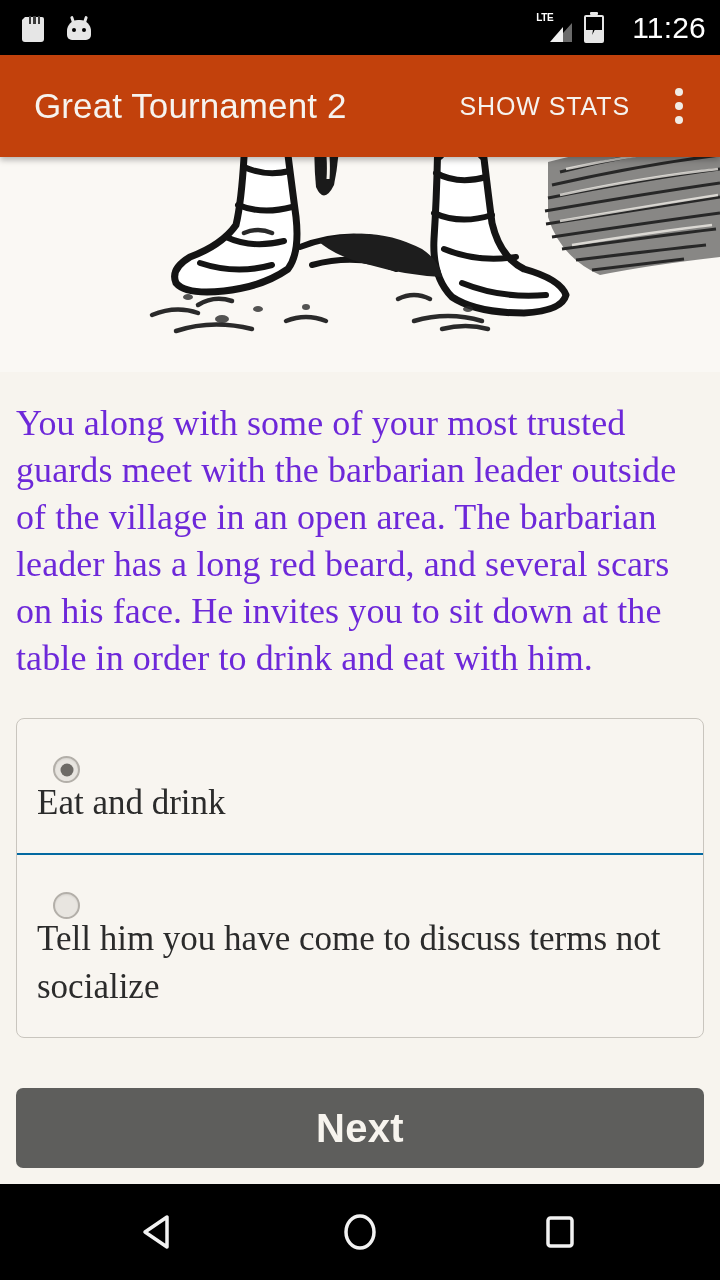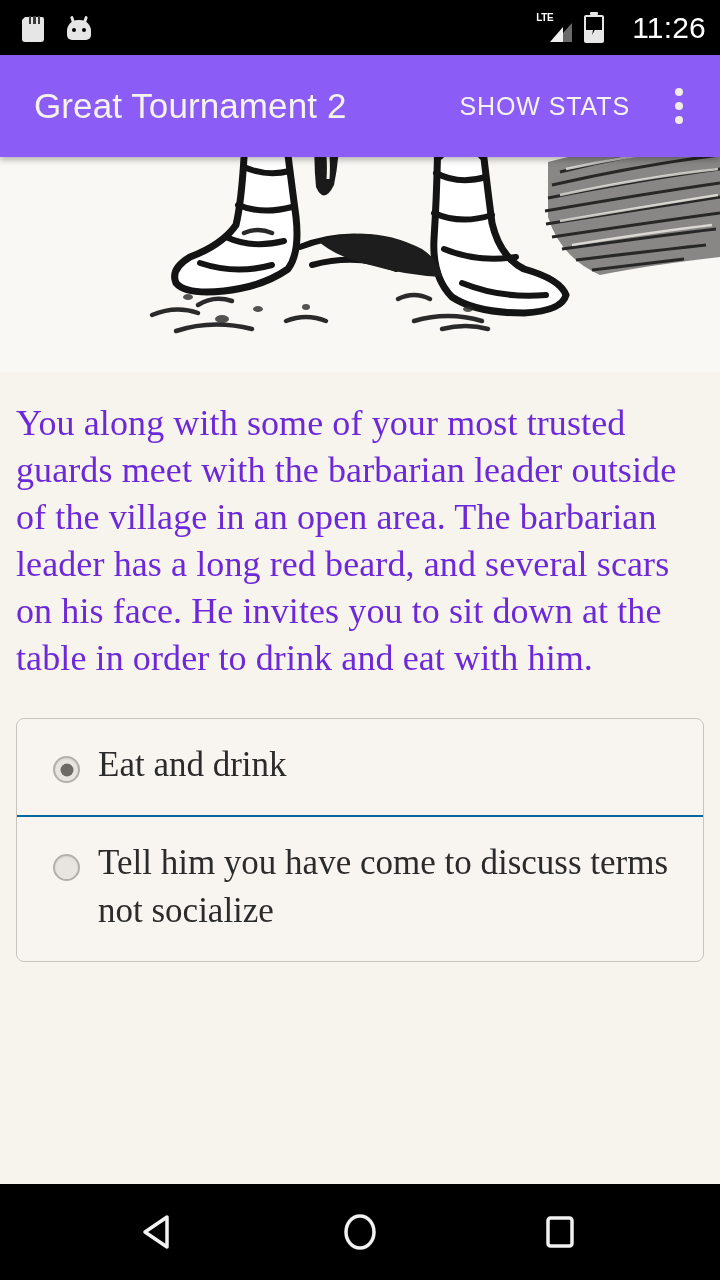--- a/index.html
+++ b/index.html
@@ -93,21 +93,21 @@
     clip-path:polygon(58% 0, 18% 55%, 46% 55%, 34% 100%, 84% 42%, 52% 42%);
   }
   .clock {
     color:#fff; font-size:30px; font-weight:400; letter-spacing:0.2px;
     margin-left:16px;
   }
 
   
   .app-bar {
     height:102px; flex:0 0 102px;
-    background:#8b5cf6;
+    background:#c2410c;
     display:flex; align-items:center;
     padding:0 18px 0 34px;
     box-shadow:0 3px 6px rgba(0,0,0,0.28);
     position:relative; z-index:5;
   }
   .app-title {
     color:#f6f3ef; font-size:35px; font-weight:400; letter-spacing:0.1px;
     white-space:nowrap;
   }
   .app-actions { margin-left:auto; display:flex; align-items:center; gap:18px; }
@@ -145,20 +145,21 @@
     margin:30px 16px 0 16px;
     border:1.5px solid #c9c5be;
     border-radius:8px;
     background:#f8f5f0;
     overflow:hidden;
   }
   .option-row {
     display:flex; align-items:flex-start;
     padding:26px 18px 26px 20px;
     min-height:96px;
+    flex-direction:column;
   }
   .option-row + .option-row { border-top:2px solid #0369a1; }
   .radio {
     flex:0 0 auto;
     width:27px; height:27px; border-radius:50%;
     border:2px solid #b3afa9;
     background:#e8e5e0;
     margin:11px 18px 0 16px;
     position:relative;
     box-shadow:inset 0 1px 2px rgba(0,0,0,0.08);
@@ -331,20 +332,23 @@
       <div class="option-row">
         <div class="radio checked"></div>
         <div class="option-label">Eat and drink</div>
       </div>
       <div class="option-row">
         <div class="radio"></div>
         <div class="option-label">Tell him you have come to discuss terms not socialize</div>
       </div>
     </div>
 
+    <div class="next-wrap">
+      <button class="next-button">Next</button>
+    </div>
 
   </div>
 
   <div class="nav-bar">
     <div class="nav-btn">
       <svg width="44" height="44" viewBox="0 0 44 44">
         <polygon points="29,7 29,37 7,22" fill="none" stroke="#f2f2f2" stroke-width="3.5" stroke-linejoin="round"></polygon>
       </svg>
     </div>
     <div class="nav-btn">

